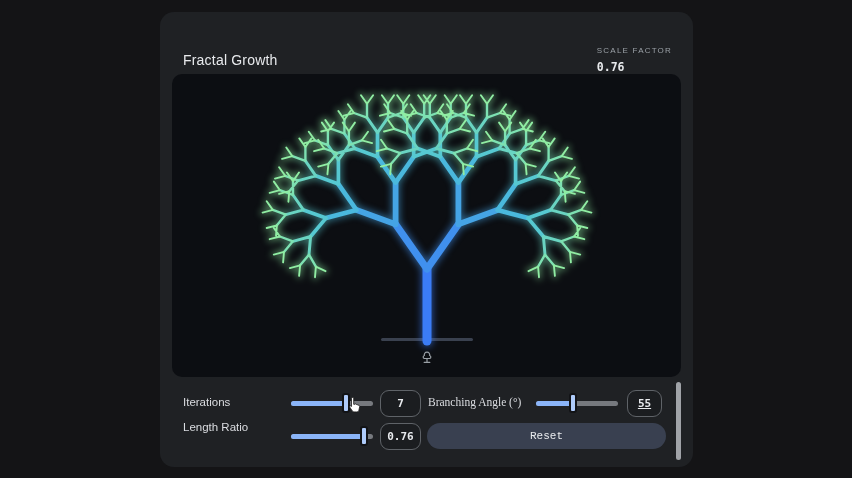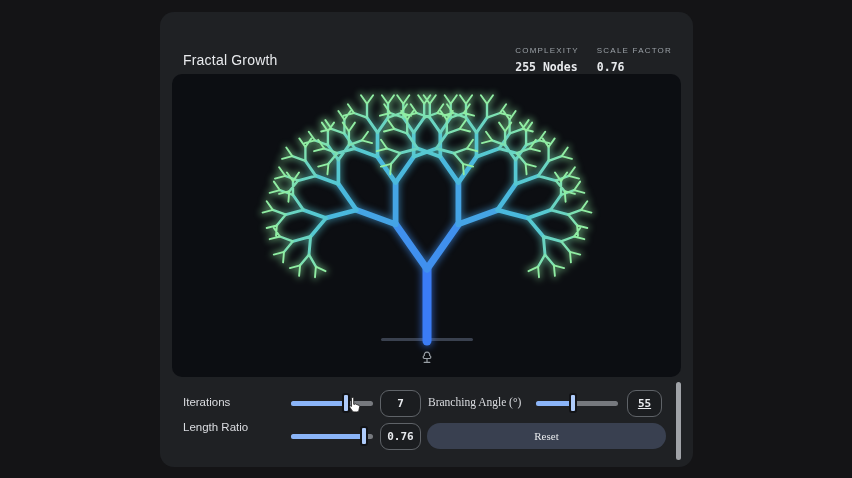--- a/index.html
+++ b/index.html
@@ -23,37 +23,33 @@
   .ctl-label{position:absolute;font-size:11.5px;color:#dadce0;}
   .slider{position:absolute;width:82px;height:18px;}
   .slider .track{position:absolute;left:0;right:0;top:6.5px;height:5px;background:#76797e;border-radius:3px;}
   .slider .fill{position:absolute;left:0;top:6.5px;height:5px;background:#8ab4f8;border-radius:3px;}
   .slider .thumb{position:absolute;top:-1px;width:4px;height:16px;background:#aecbfa;
                  border:2px solid #121316;border-radius:3px;}
   .valbox{position:absolute;height:25px;border:1px solid #5f6368;border-radius:9px;background:#1b1d20;
           color:#e8eaed;font-family:"DejaVu Sans Mono",monospace;font-size:11px;font-weight:bold;
           display:flex;align-items:center;justify-content:center;}
   .reset-btn{position:absolute;left:267px;top:411px;width:239px;height:26px;background:#394050;border:none;
-             border-radius:13px;color:#e8eaed;font-size:11px;font-family:Liberation Serif, serif;
+             border-radius:13px;color:#e8eaed;font-size:11px;font-family:Liberation Mono, monospace;
              display:flex;align-items:center;justify-content:center;cursor:pointer;}
   .scrollbar{position:absolute;left:516px;top:370px;width:5px;height:78px;background:#a0a3a8;border-radius:3px;}
   .cursor{position:absolute;left:346px;top:397px;z-index:50;}
 </style>
 </head>
 <body>
 
 <div class="stage">
   <div class="card">
 
     <div class="title">Fractal Growth</div>
     <div class="stats">
-      <div class="stat">
-        <span class="stat-label">COMPLEXITY</span>
-        <span class="stat-value">255 Nodes</span>
-      </div>
       <div class="stat">
         <span class="stat-label">SCALE FACTOR</span>
         <span class="stat-value">0.76</span>
       </div>
     </div>
 
     <div class="canvas">
       <div class="ground"></div>
       <svg class="tree-svg" width="509" height="303" viewBox="0 0 509 303">
           <g style="filter:blur(3.5px);opacity:.55">

